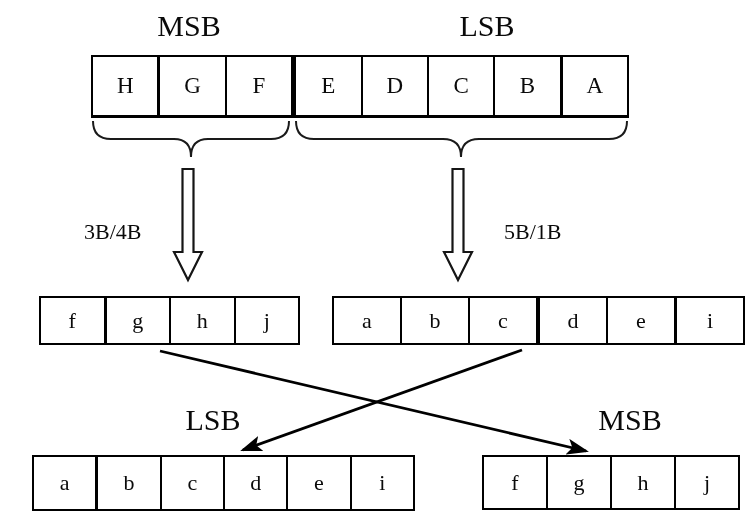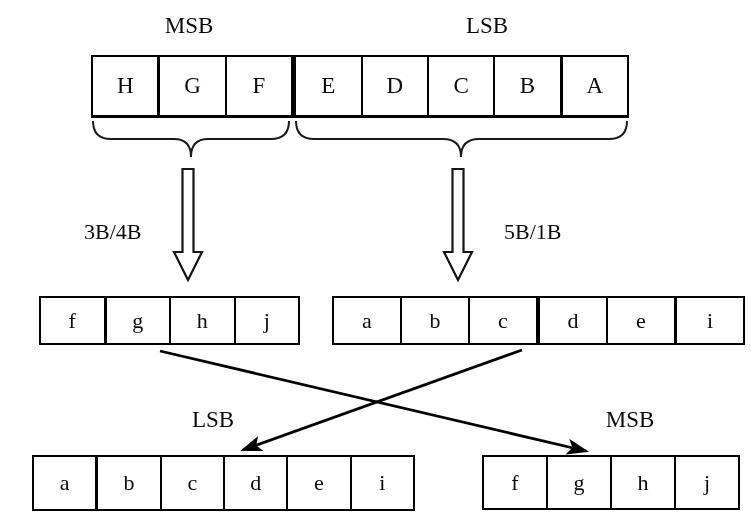--- a/index.html
+++ b/index.html
@@ -7,21 +7,21 @@
     position:relative;
     width:751px;height:518px;
     background:#ffffff;
     font-family:"Liberation Serif","DejaVu Serif",serif;
     color:#0a0a0a;
     overflow:hidden;
   }
   .lbl{
     position:absolute;
     text-align:center;
-    font-size:23px;
+    font-size:30px;
     line-height:28px;
     color:#0a0a0a;
     white-space:nowrap;
   }
   .lbl.small{font-size:22px;}
   .box{
     position:absolute;
     display:flex;
     border:2.5px solid #000;
     background:#fff;

